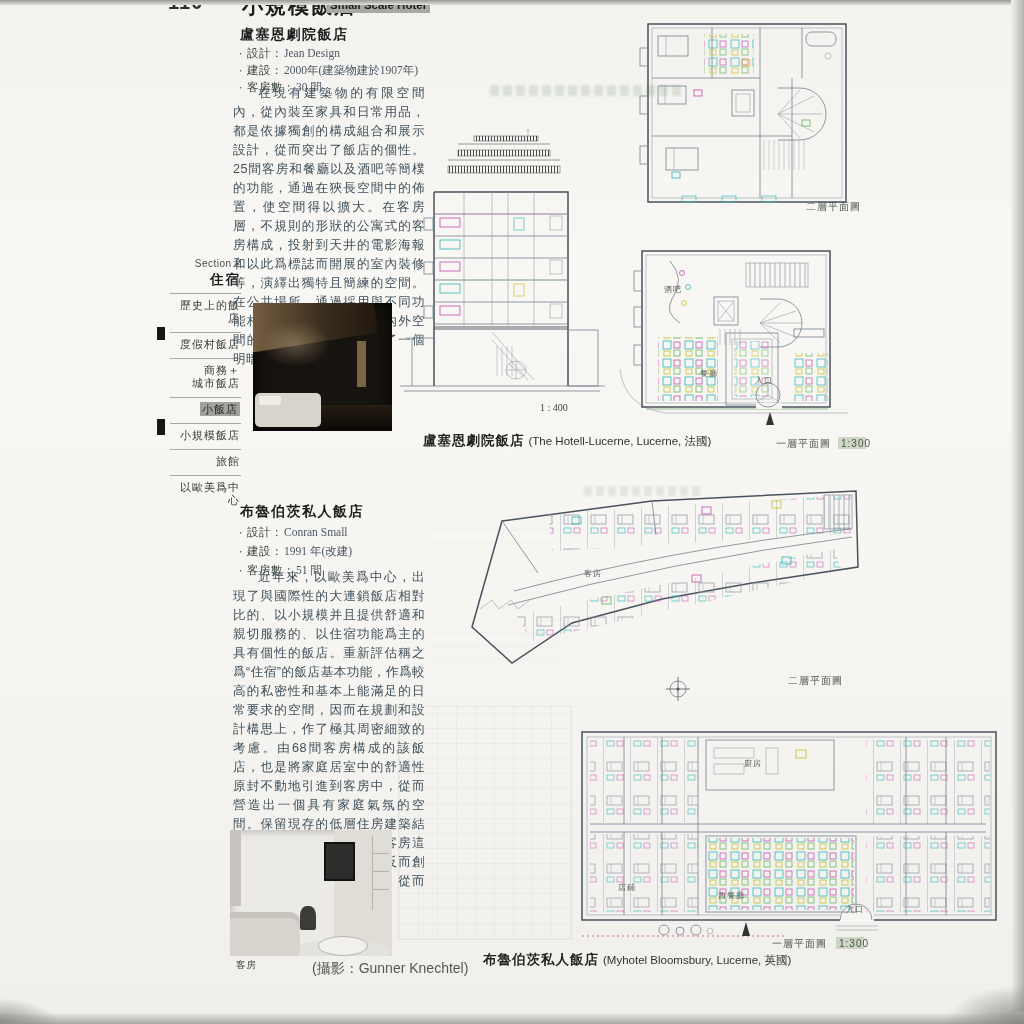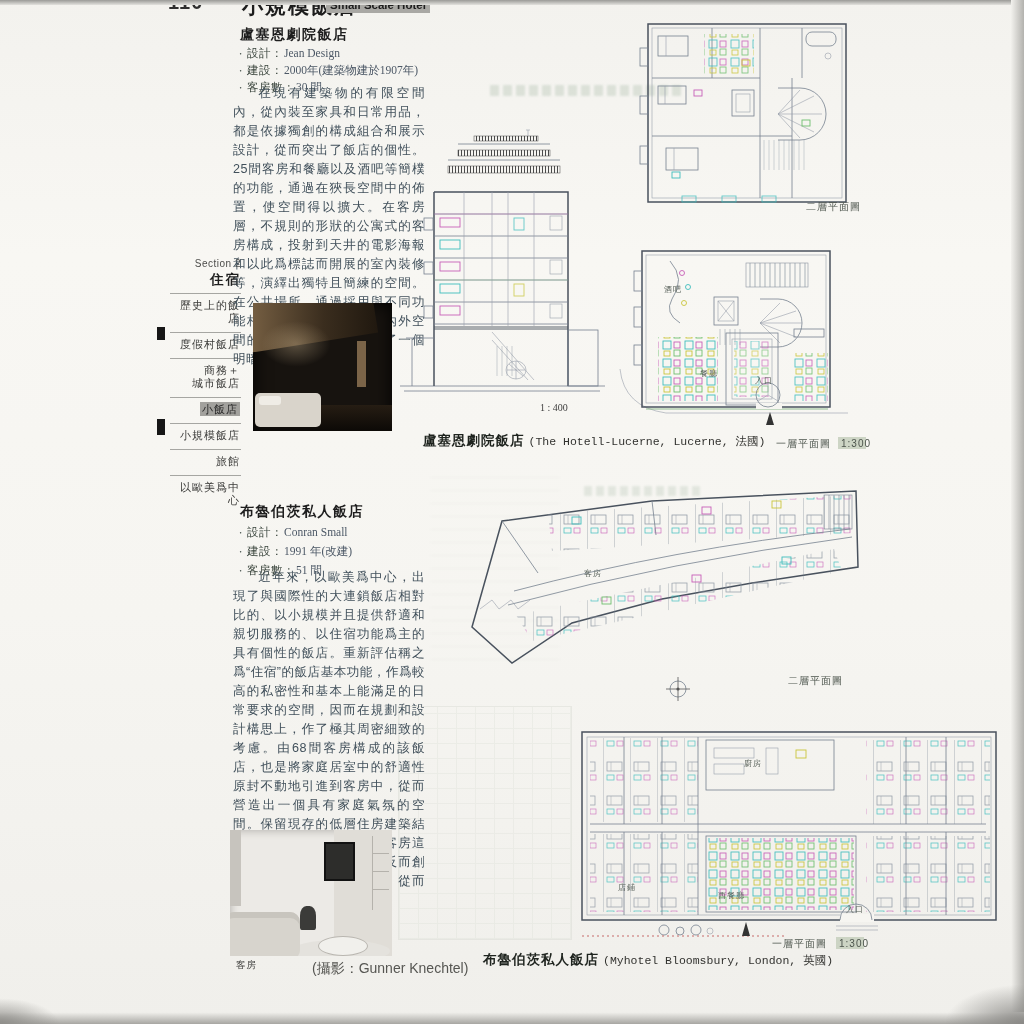--- a/index.html
+++ b/index.html
@@ -27,21 +27,21 @@
   .sb-tab{background:#161616;}
   
   .art-title{font-size:14px;font-weight:bold;color:#1e1e1e;letter-spacing:1.5px;}
   .spec{display:flex;align-items:baseline;font-size:11.5px;line-height:13px;margin-top:3px;color:#37423a;}
   .spec .bullet{font-size:9px;margin-right:2px;color:#44504a;}
   .spec .spec-label{letter-spacing:.5px;}
   .spec .spec-value{font-family:"Liberation Serif",serif;color:#4c5866;margin-left:1px;}
   .body-text{font-size:12.6px;line-height:19px;text-align:justify;color:#41505b;text-indent:2em;letter-spacing:.4px;}
   
   .caption .zh{font-size:13.5px;font-weight:bold;color:#1f241f;letter-spacing:1px;}
-  .caption .en{font-size:11.5px;font-family:Liberation Mono, monospace;color:#32322f;margin-left:4px;}
+  .caption .en{font-size:11.5px;font-family:Liberation Sans, sans-serif;color:#32322f;margin-left:4px;}
   .photo-cap{font-size:9.5px;color:#3c3c3a;letter-spacing:1px;}
   .photo-credit{font-size:14px;color:#58585五2;font-family:Liberation Sans, sans-serif;color:#565652;}
   
   .photo1{left:253px;top:303px;width:139px;height:128px;background:#17130f;overflow:hidden;box-shadow:inset 0 0 18px #000;}
   .p1-ceil{left:-8px;top:-10px;width:130px;height:50px;background:linear-gradient(100deg,#7d6547,#3a2d1e 60%,#20180f);transform:rotate(-9deg);}
   .p1-glow{left:8px;top:18px;width:70px;height:46px;background:radial-gradient(ellipse,rgba(214,190,150,.35),transparent 70%);}
   .p1-slit{left:104px;top:38px;width:9px;height:46px;background:#8d7352;opacity:.85;}
   .p1-bed{left:2px;bottom:4px;width:66px;height:34px;background:#d9d4cb;border-radius:5px;}
   .p1-pillow{left:6px;bottom:26px;width:22px;height:9px;background:#efece6;border-radius:3px;}
   .p1-floor{left:66px;bottom:0;width:76px;height:26px;background:linear-gradient(#261d13,#0c0906);}
@@ -167,21 +167,21 @@
     <div class="abs p2-frame"></div>
     <div class="abs p2-rug"></div>
     <div class="abs p2-sofa"></div>
     <div class="abs p2-vase"></div>
     <div class="abs p2-table"></div>
   </div>
   <div class="abs photo-cap" style="left:236px;top:959px;">客房</div>
   <div class="abs photo-credit" style="left:312px;top:960px;">(攝影：Gunner Knechtel)</div>
 
   <div class="abs caption" style="left:483px;top:950px;">
-    <span class="zh">布魯伯茨私人飯店</span><span class="en">(Myhotel Bloomsbury, London, 英國)</span>
+    <span class="zh">布魯伯茨私人飯店</span><span class="en">(Myhotel Bloomsbury, Lucerne, 英國)</span>
   </div>
 
   <svg class="abs" style="left:0;top:0;" width="1024" height="1024" viewBox="0 0 1024 1024">
     <defs>
       <pattern id="hatch" width="3" height="8" patternUnits="userSpaceOnUse">
           <path d="M1.5 0 V8" stroke="#4a4a4a" stroke-width="1"></path>
         </pattern>
       <pattern id="tread" width="5" height="40" patternUnits="userSpaceOnUse">
           <path d="M2 0 V40" stroke="#8a93a0" stroke-width=".7"></path>
         </pattern>

